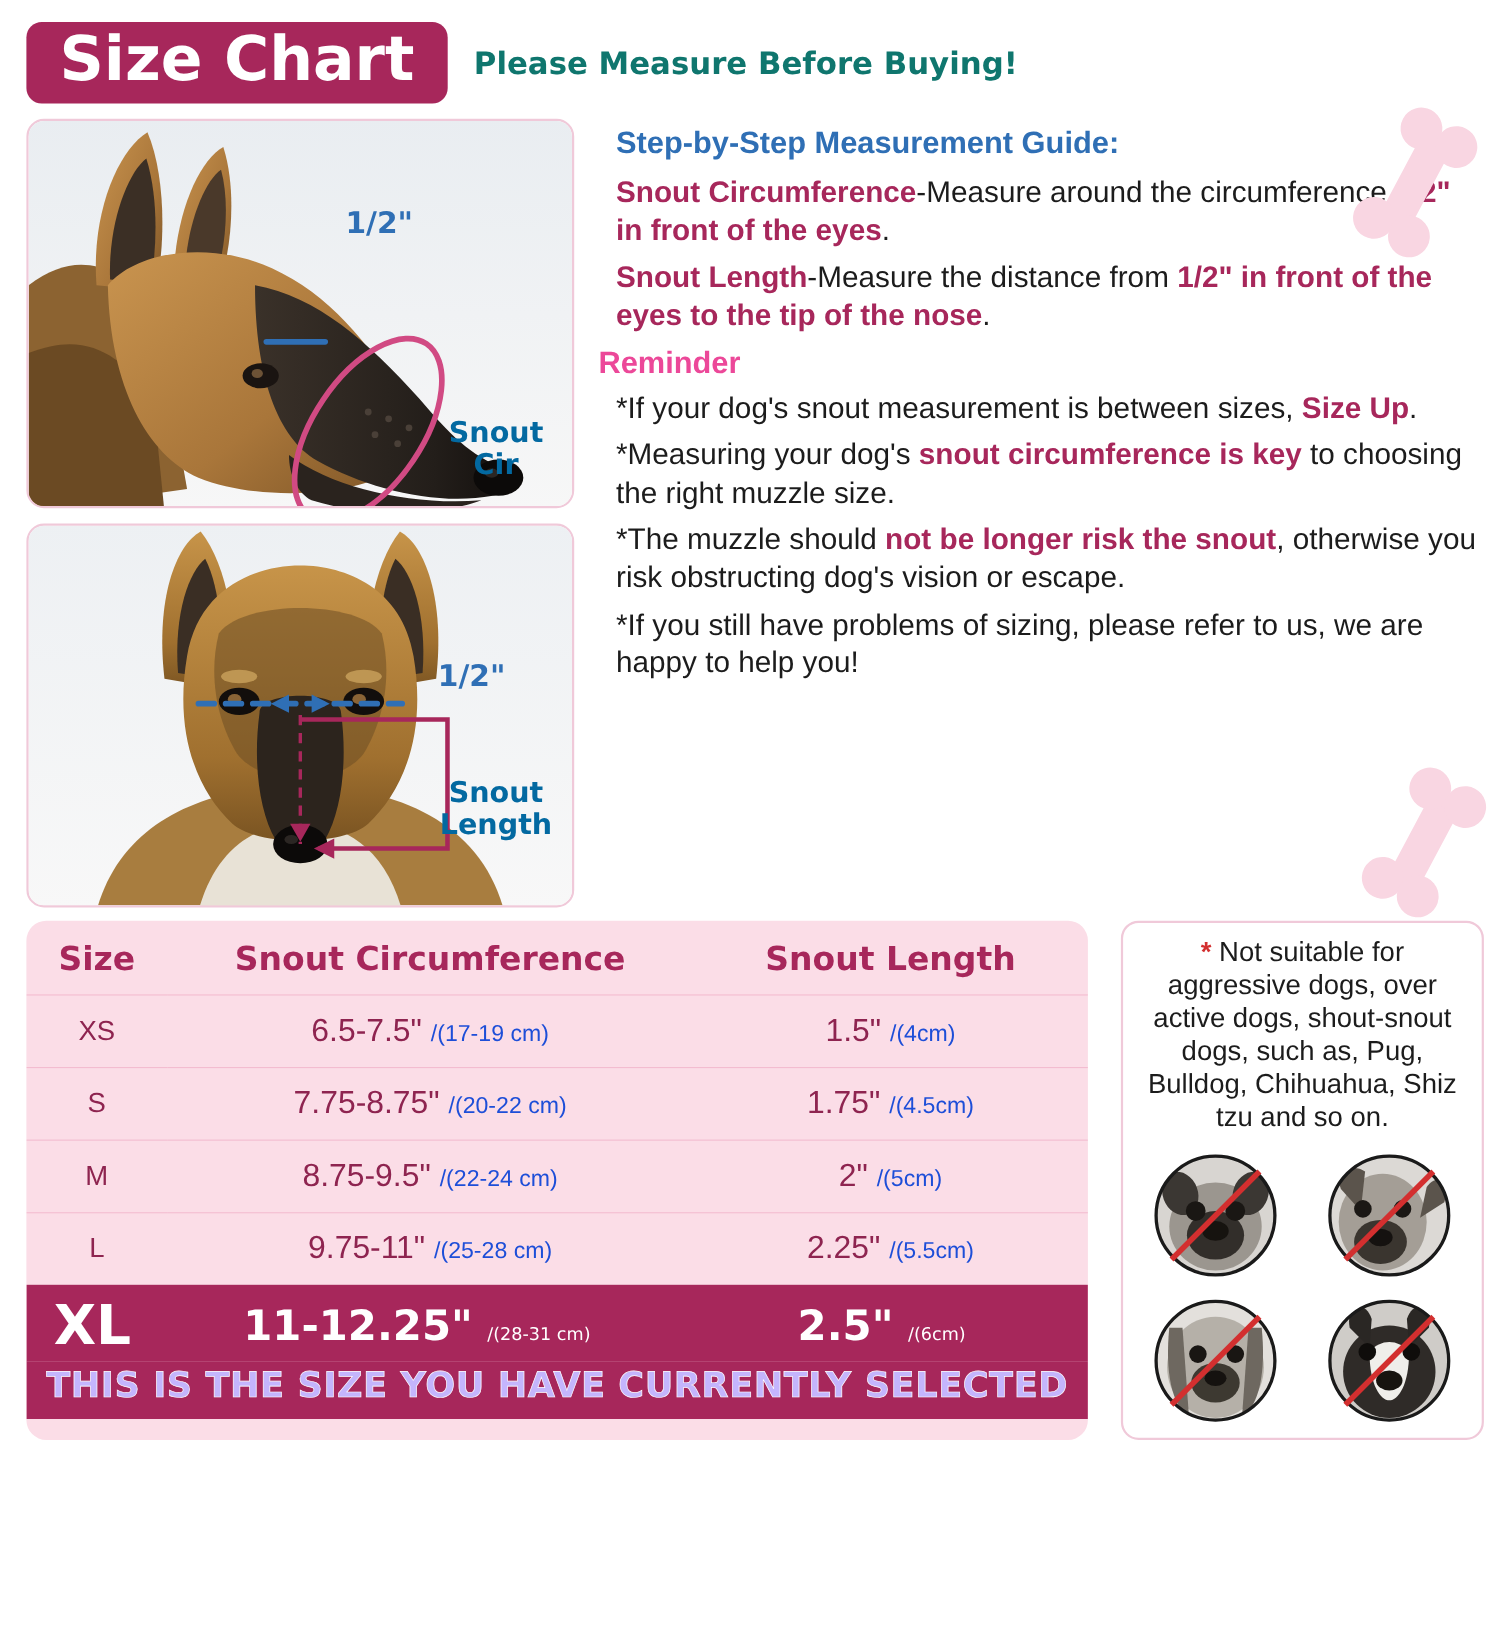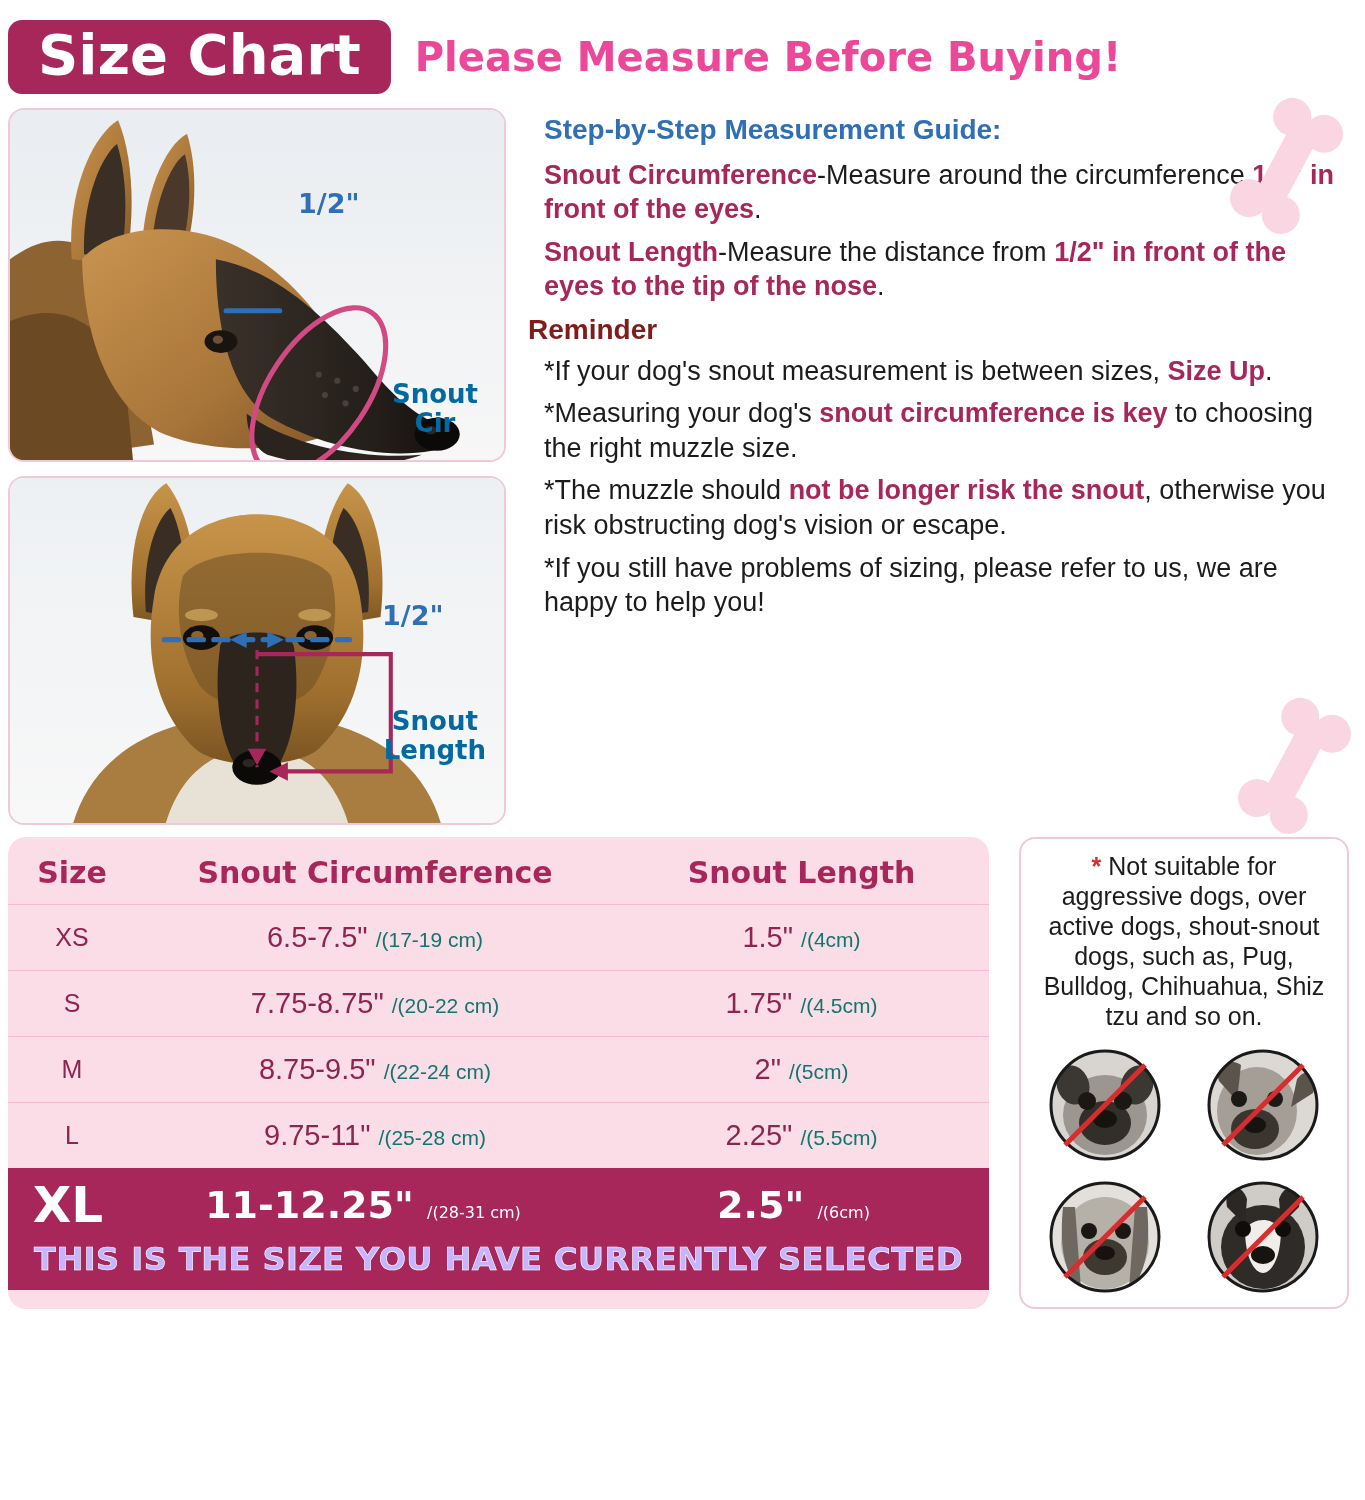--- a/index.html
+++ b/index.html
@@ -13,21 +13,21 @@
     font-family: "Liberation Sans", sans-serif;
     color: #222;
     position: relative;
     overflow: hidden;
   }
   .page {
     position: relative;
     width: 1365px;
     height: 1500px;
     box-sizing: border-box;
-    padding: 14px 16px 10px 8px;
+    padding: 14px 16px 10px 24px;
   }
 
   
   .bone {
     position: absolute;
     pointer-events: none;
     opacity: 1;
   }
   .bone svg { display:block; }
 
@@ -44,22 +44,22 @@
     border-radius: 14px;
     padding: 6px 30px 10px 30px;
     font-size: 56px;
     font-weight: bold;
     font-family: "DejaVu Sans", sans-serif;
     letter-spacing: 0px;
     line-height: 1.05;
     white-space: nowrap;
   }
   .header-title {
-    color: #ec4899;
-    font-size: 40px;
+    color: #0f766e;
+    font-size: 28px;
     font-weight: bold;
     font-family: "DejaVu Sans", sans-serif;
     white-space: nowrap;
     margin-left: 6px;
   }
 
   
   .upper {
     display: flex;
     gap: 16px;
@@ -114,21 +114,21 @@
     font-family: "Liberation Sans", sans-serif;
     color: #1c1c1c;
   }
   .guide .blue-head {
     color: #2f6fb5;
     font-weight: bold;
     font-size: 28px;
     margin-bottom: 10px;
   }
   .guide .sub-head {
-    color: #7f1d1d;
+    color: #ec4899;
     font-weight: bold;
     font-size: 28px;
     margin: 6px 0 6px 0;
   }
   .pink { color: #a7275b; font-weight: bold; }
 
   
   .lower {
     display: flex;
     gap: 30px;
@@ -161,21 +161,21 @@
     color: #8e2450;
     text-align: center;
     padding: 16px 4px;
     border-top: 1px solid #f3bcd0;
     font-size: 29px;
   }
   table.size-table td.size-cell {
     font-size: 25px;
     color: #8e2450;
   }
-  .metric { font-size: 21px; color: #0f766e; }
+  .metric { font-size: 21px; color: #1d4ed8; }
   .big-val { font-size: 29px; font-weight: normal; }
 
   .xl-row {
     background: #a7275b;
     color: #fff;
     display: flex;
     align-items: center;
     padding: 8px 0 4px 0;
   }
   .xl-size {

